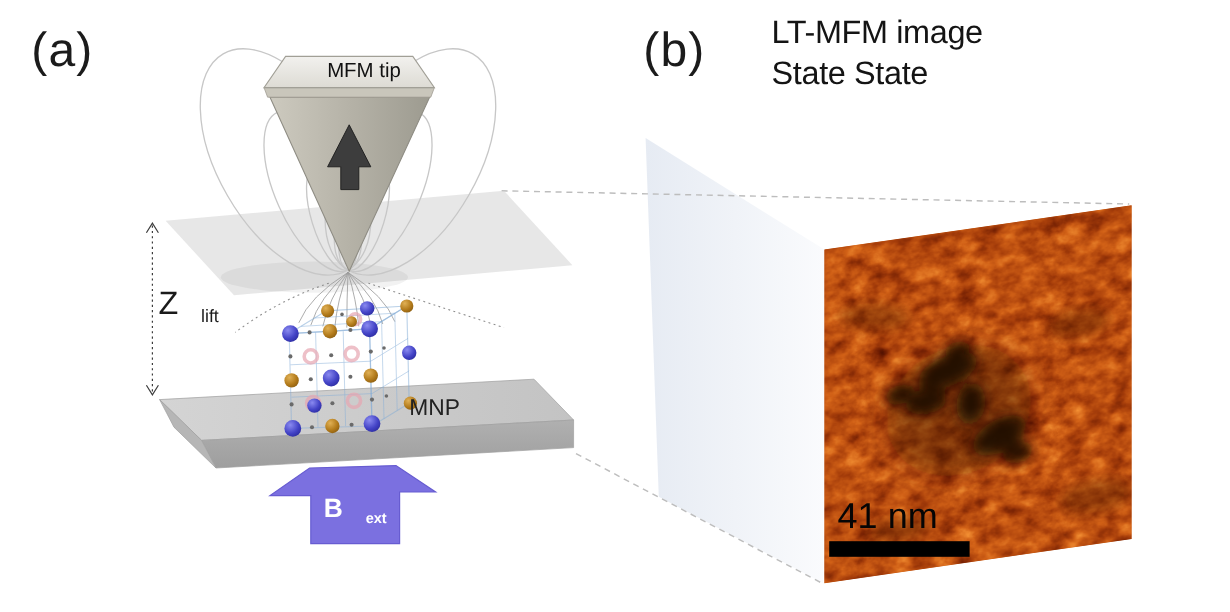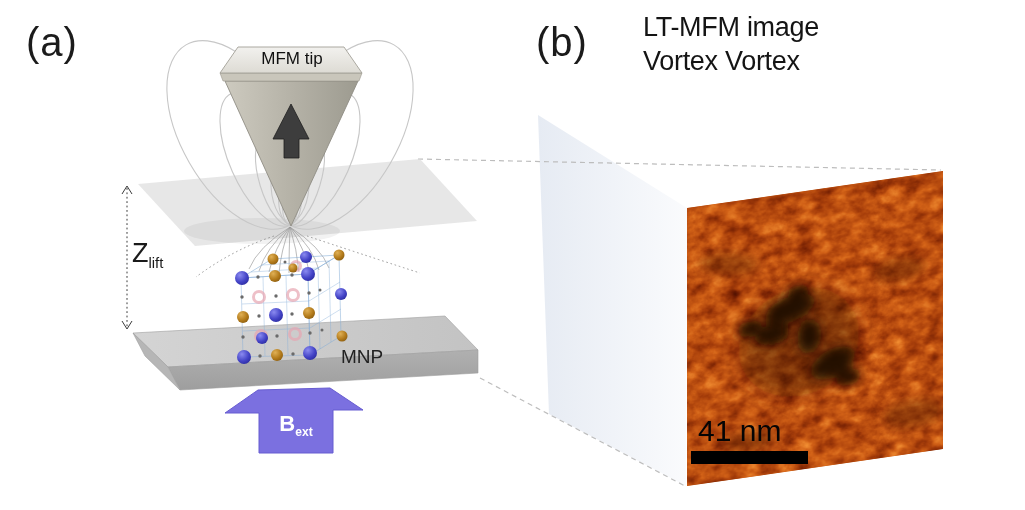--- a/index.html
+++ b/index.html
@@ -6,24 +6,24 @@
   .canvas{
     position:relative;width:1025px;height:510px;background:#ffffff;overflow:hidden;
     font-family:"Liberation Sans", sans-serif;color:#161616;
   }
   .canvas svg{position:absolute;left:0;top:0;}
   .overlay{position:absolute;white-space:nowrap;}
   .panel-label{font-size:40px;letter-spacing:1px;color:#1b1b1b;}
   .lbl-a{left:26px;top:20px;}
   .lbl-b{left:536px;top:20px;}
   .b-title{left:643px;top:10px;width:248px;text-align:left;font-size:27px;line-height:34px;color:#141414;letter-spacing:-0.3px;white-space:nowrap;}
-  .mfm-tip-label{left:250px;top:49px;width:84px;text-align:center;font-size:17px;color:#111;}
+  .mfm-tip-label{left:250px;top:49px;width:84px;text-align:right;font-size:17px;color:#111;}
   .zlift-label{left:132px;top:238px;font-size:27px;color:#1a1a1a;}
-  .zlift-label sub, .bext-label sub{font-size:0.55em;}
-  .mnp-label{left:341px;top:330px;font-size:19px;color:#222;margin-top:16px;}
+  .zlift-label sub, .bext-label sub{font-size:0.55em;margin-left:19px;}
+  .mnp-label{left:341px;top:330px;font-size:19px;color:#222;}
   .bext-label{left:259px;top:411px;width:74px;text-align:center;font-size:22px;font-weight:bold;color:#ffffff;}
   .scalebar-text{left:698px;top:414px;font-size:30px;color:#050505;}
   
   .dash{stroke:var(--dashed-line,#bdbdbd);stroke-width:1.2;fill:none;stroke-dasharray:5 4;}
   .fieldline{stroke:var(--field-line,#c7c7c7);fill:none;}
   .fanline{stroke:#9a9a9a;fill:none;stroke-width:0.8;opacity:0.85;}
   .dotcurve{stroke:#8d8d8d;fill:none;stroke-width:0.9;stroke-dasharray:1.6 2.8;}
   .bext-shape{fill:var(--bext-arrow,#7b70e0);stroke:#675cd1;stroke-width:1;}
   .scalebar-rect{fill:var(--scalebar,#000000);}
   .cube-edge{stroke:var(--cube-edge,#82abd6);fill:none;}
@@ -238,16 +238,16 @@
 
   <div class="overlay panel-label lbl-a">(a)</div>
   <div class="overlay mfm-tip-label">MFM tip</div>
   <div class="overlay zlift-label"><span>Z</span><sub>lift</sub></div>
   <div class="overlay mnp-label">MNP</div>
   <div class="overlay bext-label"><span>B</span><sub>ext</sub></div>
 
   <div class="overlay panel-label lbl-b">(b)</div>
   <div class="overlay b-title">
     <div>LT-MFM image</div>
-    <div>Vortex Vortex</div>
+    <div>State State</div>
   </div>
   <div class="overlay scalebar-text">41 nm</div>
 </div>
 
 </body></html>

